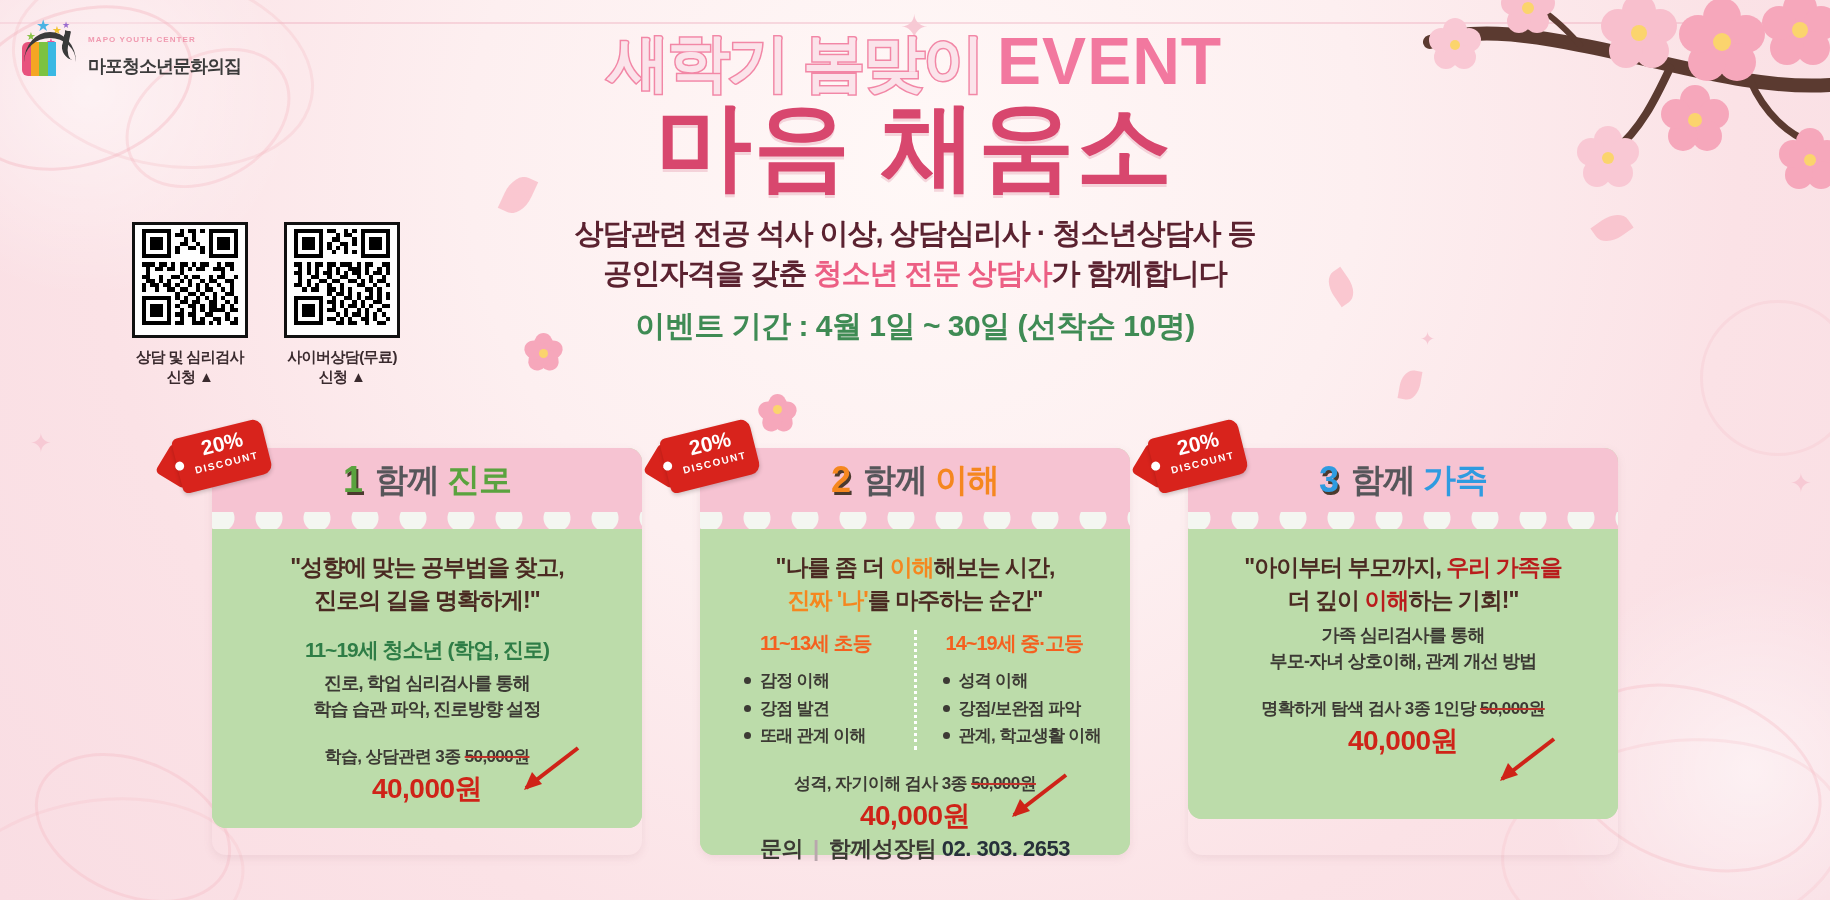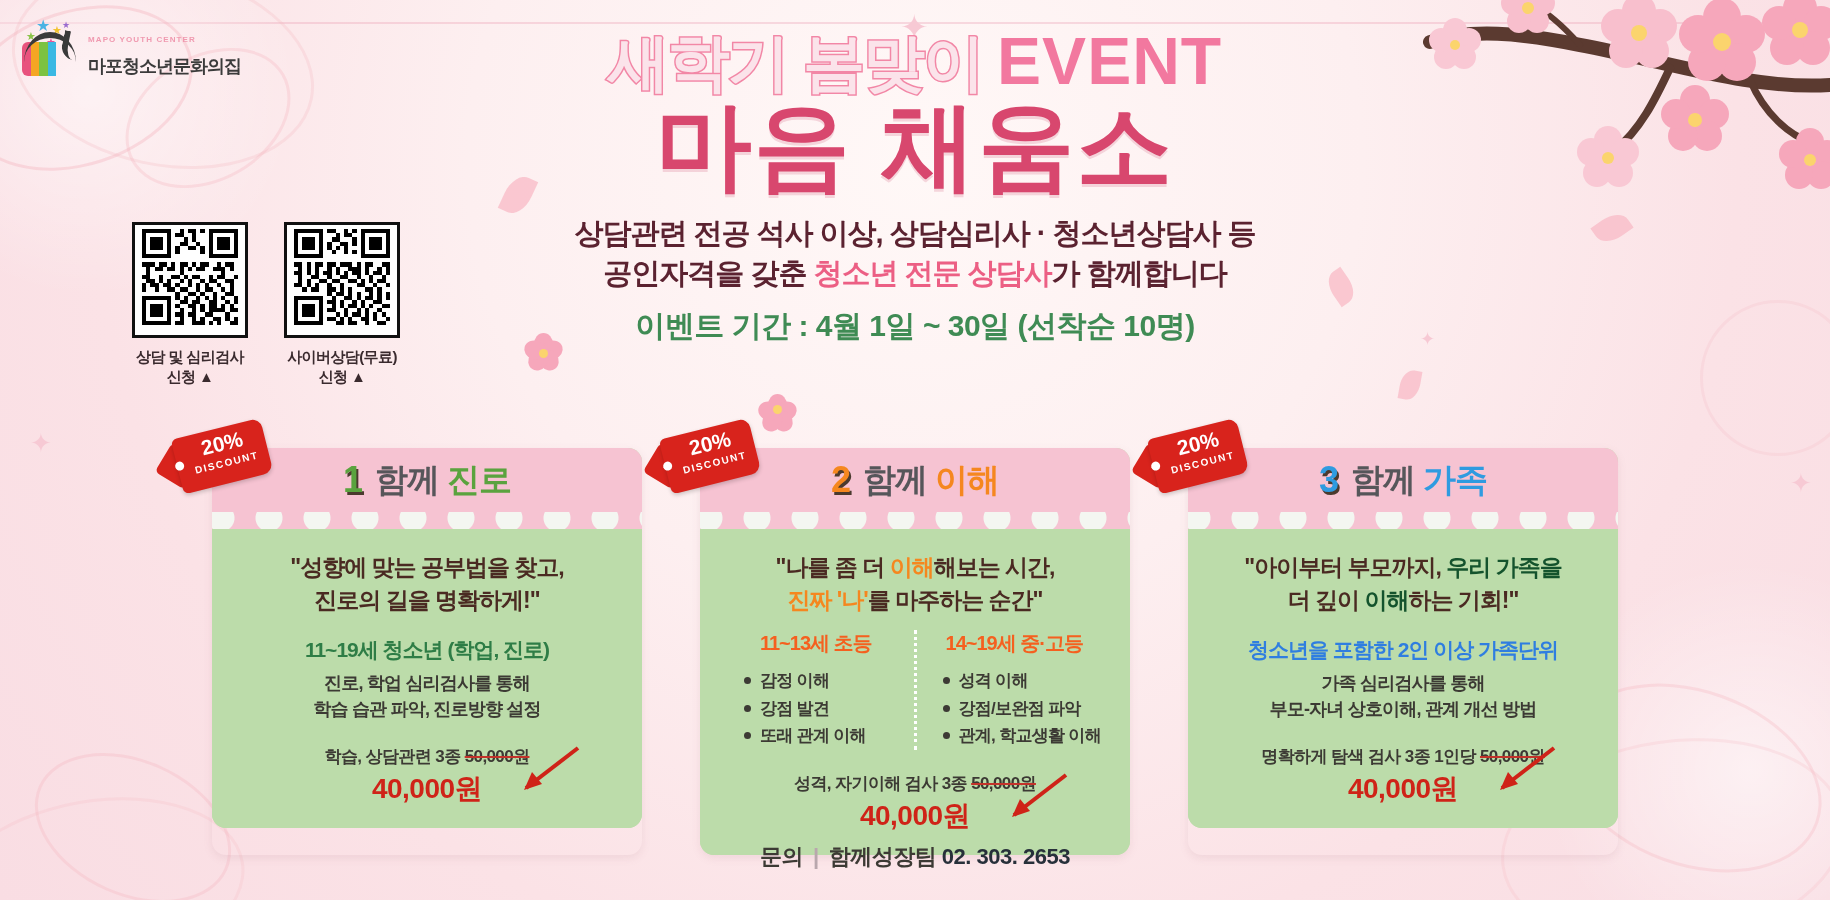--- a/index.html
+++ b/index.html
@@ -90,21 +90,21 @@
   .head-t .acc-g{color:#5aa33e;}
   .head-t .acc-o{color:#f5871f;}
   .head-t .acc-b{color:#2f9be0;}
   .scallop{height:17px;position:relative;background:#f6c3d2;}
   .scallop::after{content:"";position:absolute;left:-8px;right:-8px;top:0;height:30px;
     background-image:radial-gradient(circle at 17px 6px, #f4f6f1 13px, rgba(0,0,0,0) 14px);
     background-size:48px 30px;background-repeat:repeat-x;}
   .card-body{background:#bcdcaa;padding:22px 18px 20px;text-align:center;min-height:248px;position:relative;}
   .quote{font-size:23px;font-weight:bold;color:#4a2a22;line-height:1.42;letter-spacing:-1px;}
   .quote .o{color:#f5871f;}
-  .quote .b{color:#14532d;}
+  .quote .b{color:#b91c1c;}
   .target{margin-top:20px;font-size:21px;font-weight:bold;letter-spacing:-1px;}
   .target.g{color:#2e7d46;}
   .target.b{color:#2f7ee0;}
   .desc{margin-top:6px;font-size:18px;font-weight:bold;color:#3c3a34;line-height:1.45;letter-spacing:-.8px;}
   .price{margin-top:22px;font-size:17px;font-weight:bold;color:#3c3a34;letter-spacing:-.6px;}
   .strike{text-decoration:line-through;text-decoration-color:#c4322a;text-decoration-thickness:2px;}
   .newprice{font-size:28px;font-weight:bold;color:#cf2318;letter-spacing:-.5px;margin-top:2px;}
   .arrow{position:absolute;right:58px;bottom:30px;width:78px;height:54px;pointer-events:none;}
 
   
@@ -119,21 +119,21 @@
   
   .tag{position:absolute;left:-52px;top:-22px;width:108px;height:62px;transform:rotate(-14deg);z-index:5;}
   .tag .body{position:absolute;left:16px;top:4px;width:92px;height:56px;background:#d8231c;
     border-radius:6px 10px 10px 6px;box-shadow:0 2px 4px rgba(0,0,0,.2);}
   .tag .tip{position:absolute;left:0px;top:14px;width:34px;height:34px;background:#d8231c;transform:rotate(45deg);border-radius:5px;}
   .tag .hole{position:absolute;left:14px;top:27px;width:9px;height:9px;border-radius:50%;background:#fff;z-index:2;}
   .tag .t1{position:absolute;left:26px;top:8px;width:78px;text-align:center;color:#fff;font-size:21px;font-weight:bold;z-index:3;}
   .tag .t2{position:absolute;left:26px;top:34px;width:78px;text-align:center;color:#fff;font-size:10px;font-weight:bold;letter-spacing:1.6px;z-index:3;}
 
   
-  .footer{position:absolute;left:0;right:0;bottom:28px;text-align:center;
+  .footer{position:absolute;left:0;right:0;bottom:36px;text-align:center;
     font-size:22px;font-weight:bold;color:#3c3a34;letter-spacing:-.5px;}
   .footer .sep{color:#b9a7ad;margin:0 10px;}
   .footer .tel{color:#27303a;}
   .topline{position:absolute;left:0;right:0;top:22px;height:2px;background:rgba(236,160,180,.35);}
 </style>
 </head>
 <body>
 
 <div class="poster">
 
@@ -635,21 +635,20 @@
         <div class="card-head">
           <span class="num b">3</span>
           <span class="head-t"><span>함께 </span><span class="acc-b">가족</span></span>
         </div>
         <div class="scallop"></div>
         <div class="card-body">
           <div class="quote">
             <div><span>"아이부터 부모까지, </span><span class="b">우리 가족을</span></div>
             <div><span>더 깊이 </span><span class="b">이해</span><span>하는 기회!"</span></div>
           </div>
-          <div class="target b">청소년을 포함한 2인 이상 가족단위</div>
           <div class="desc">
             <div>가족 심리검사를 통해</div>
             <div>부모-자녀 상호이해, 관계 개선 방법</div>
           </div>
           <div class="price"><span>명확하게 탐색 검사 3종 1인당 </span><span class="strike">50,000원</span></div>
           <div class="newprice">40,000원</div>
           <svg class="arrow" viewBox="0 0 78 54">
             <path d="M72 4 L20 44" stroke="#cf2318" stroke-width="4" fill="none"></path>
             <path d="M18 46 L36 40 L26 28 Z" fill="#cf2318"></path>
           </svg>

